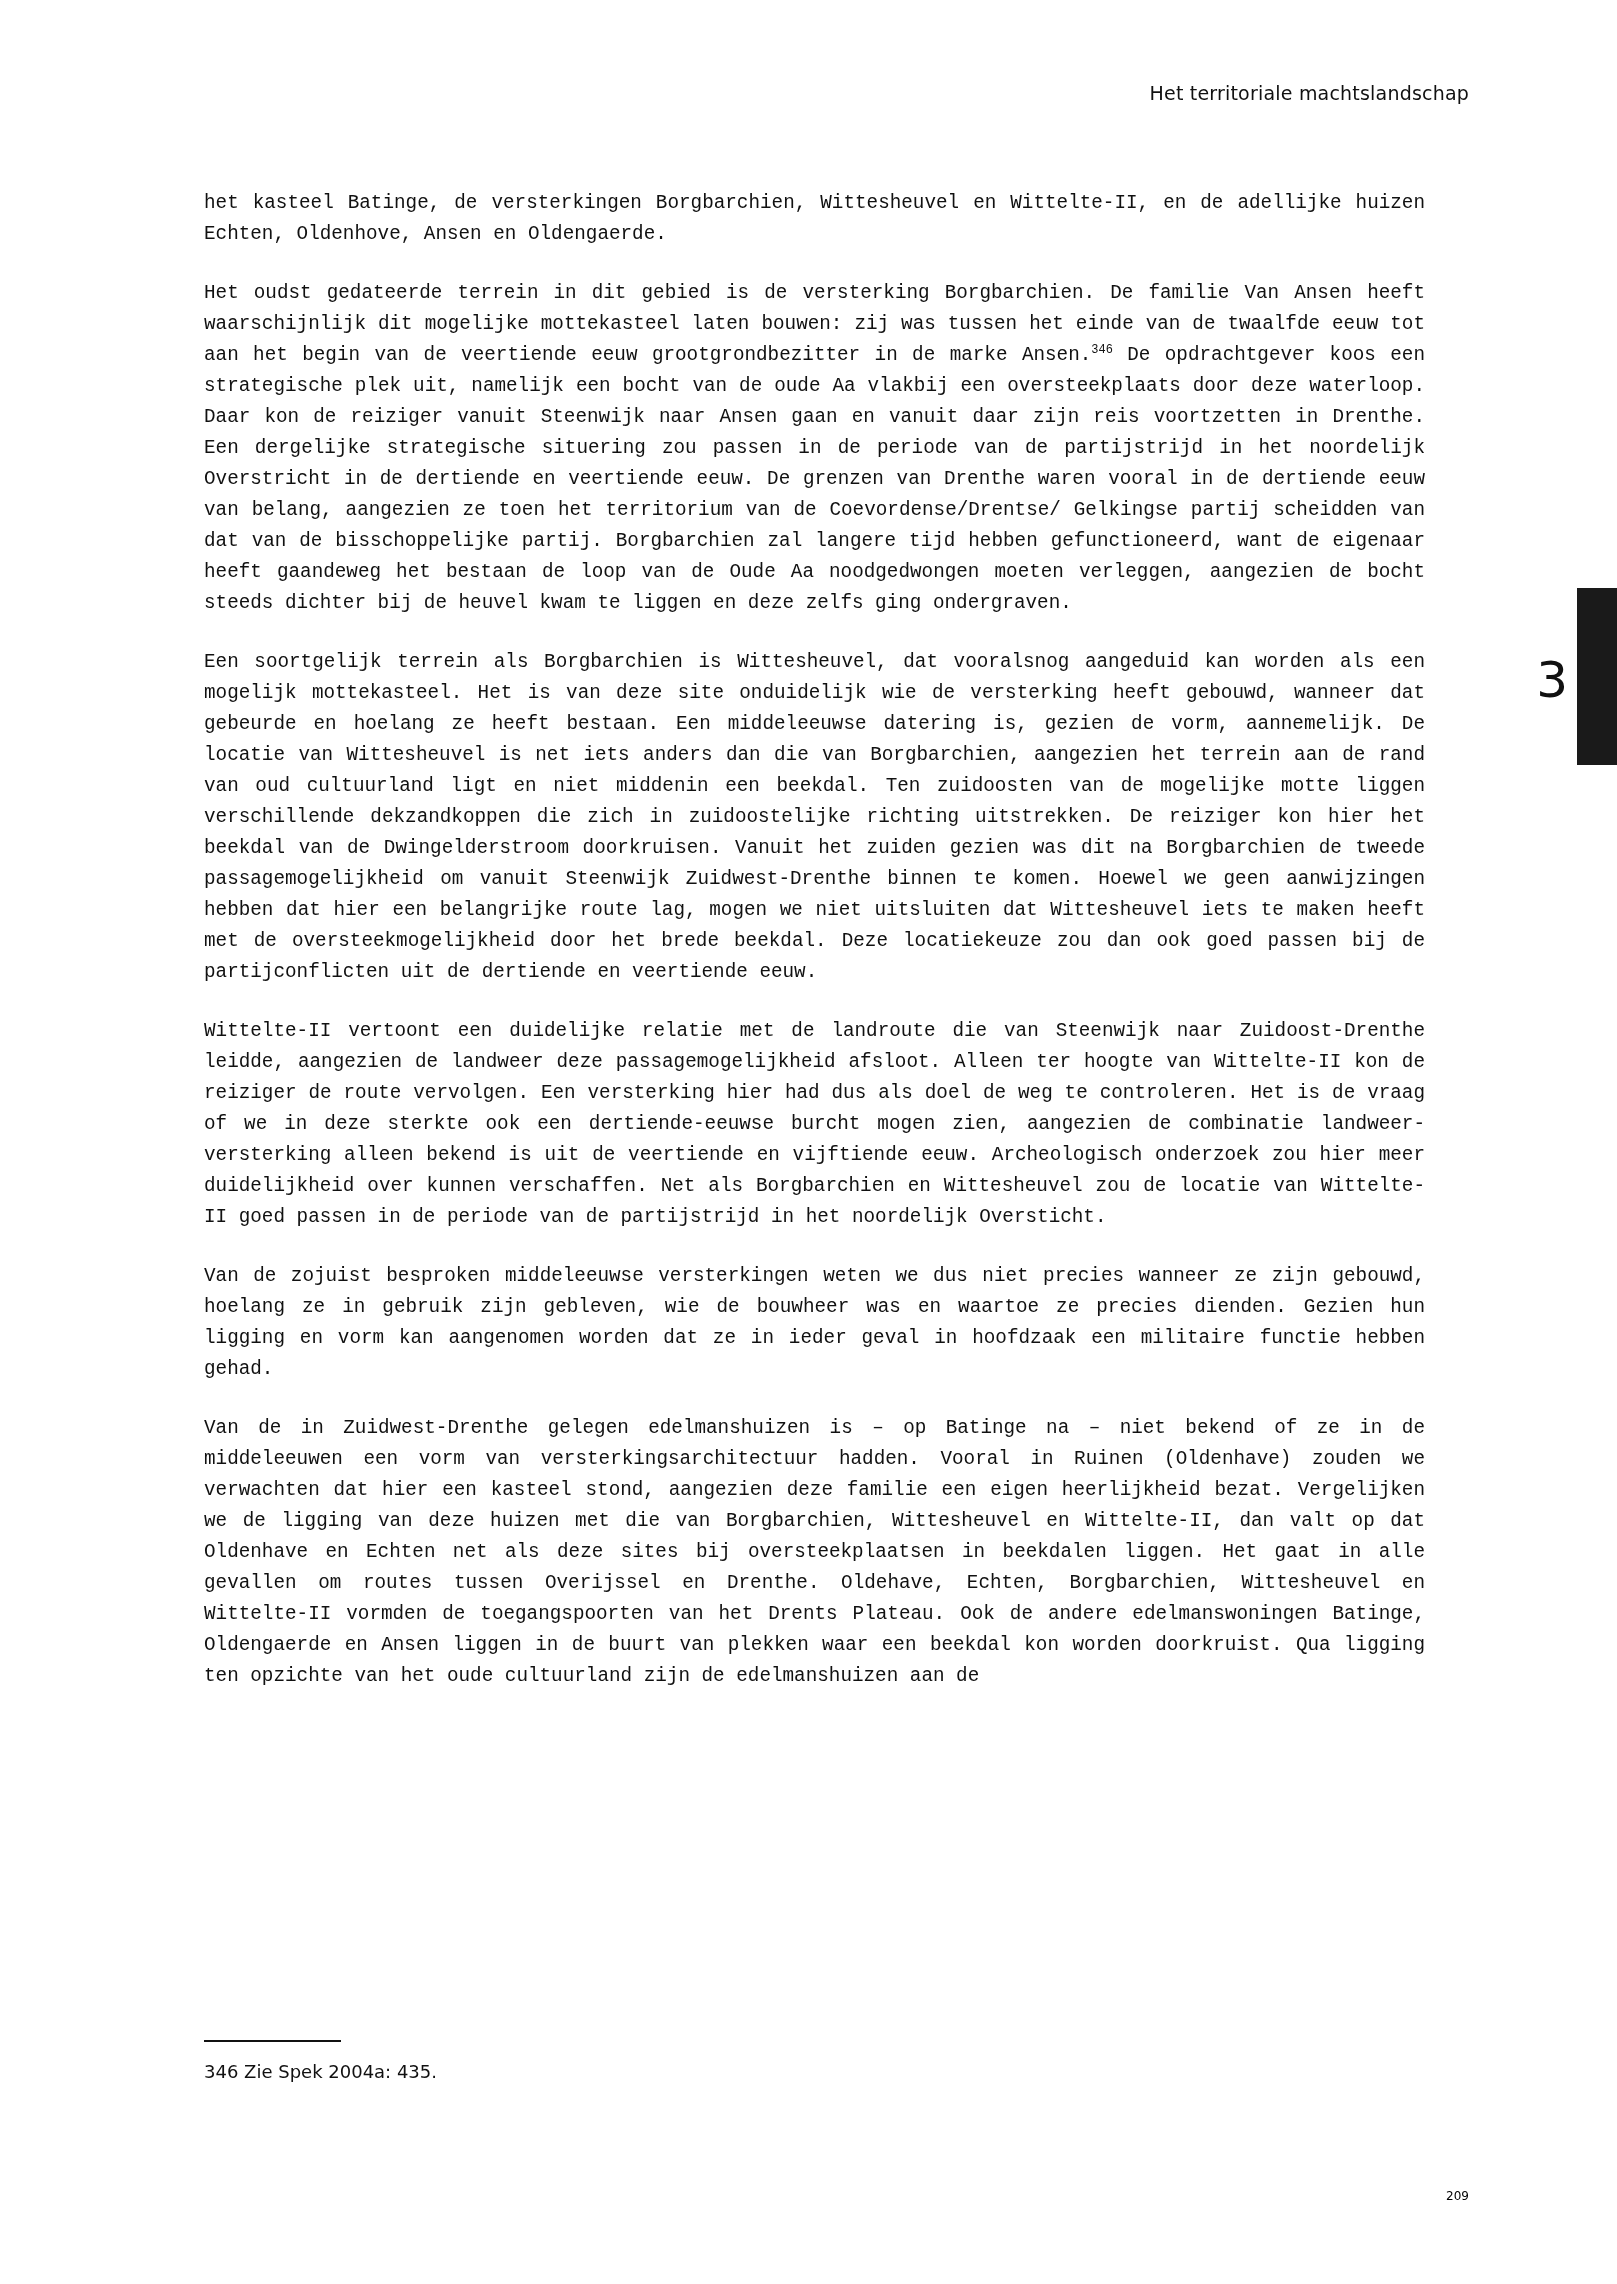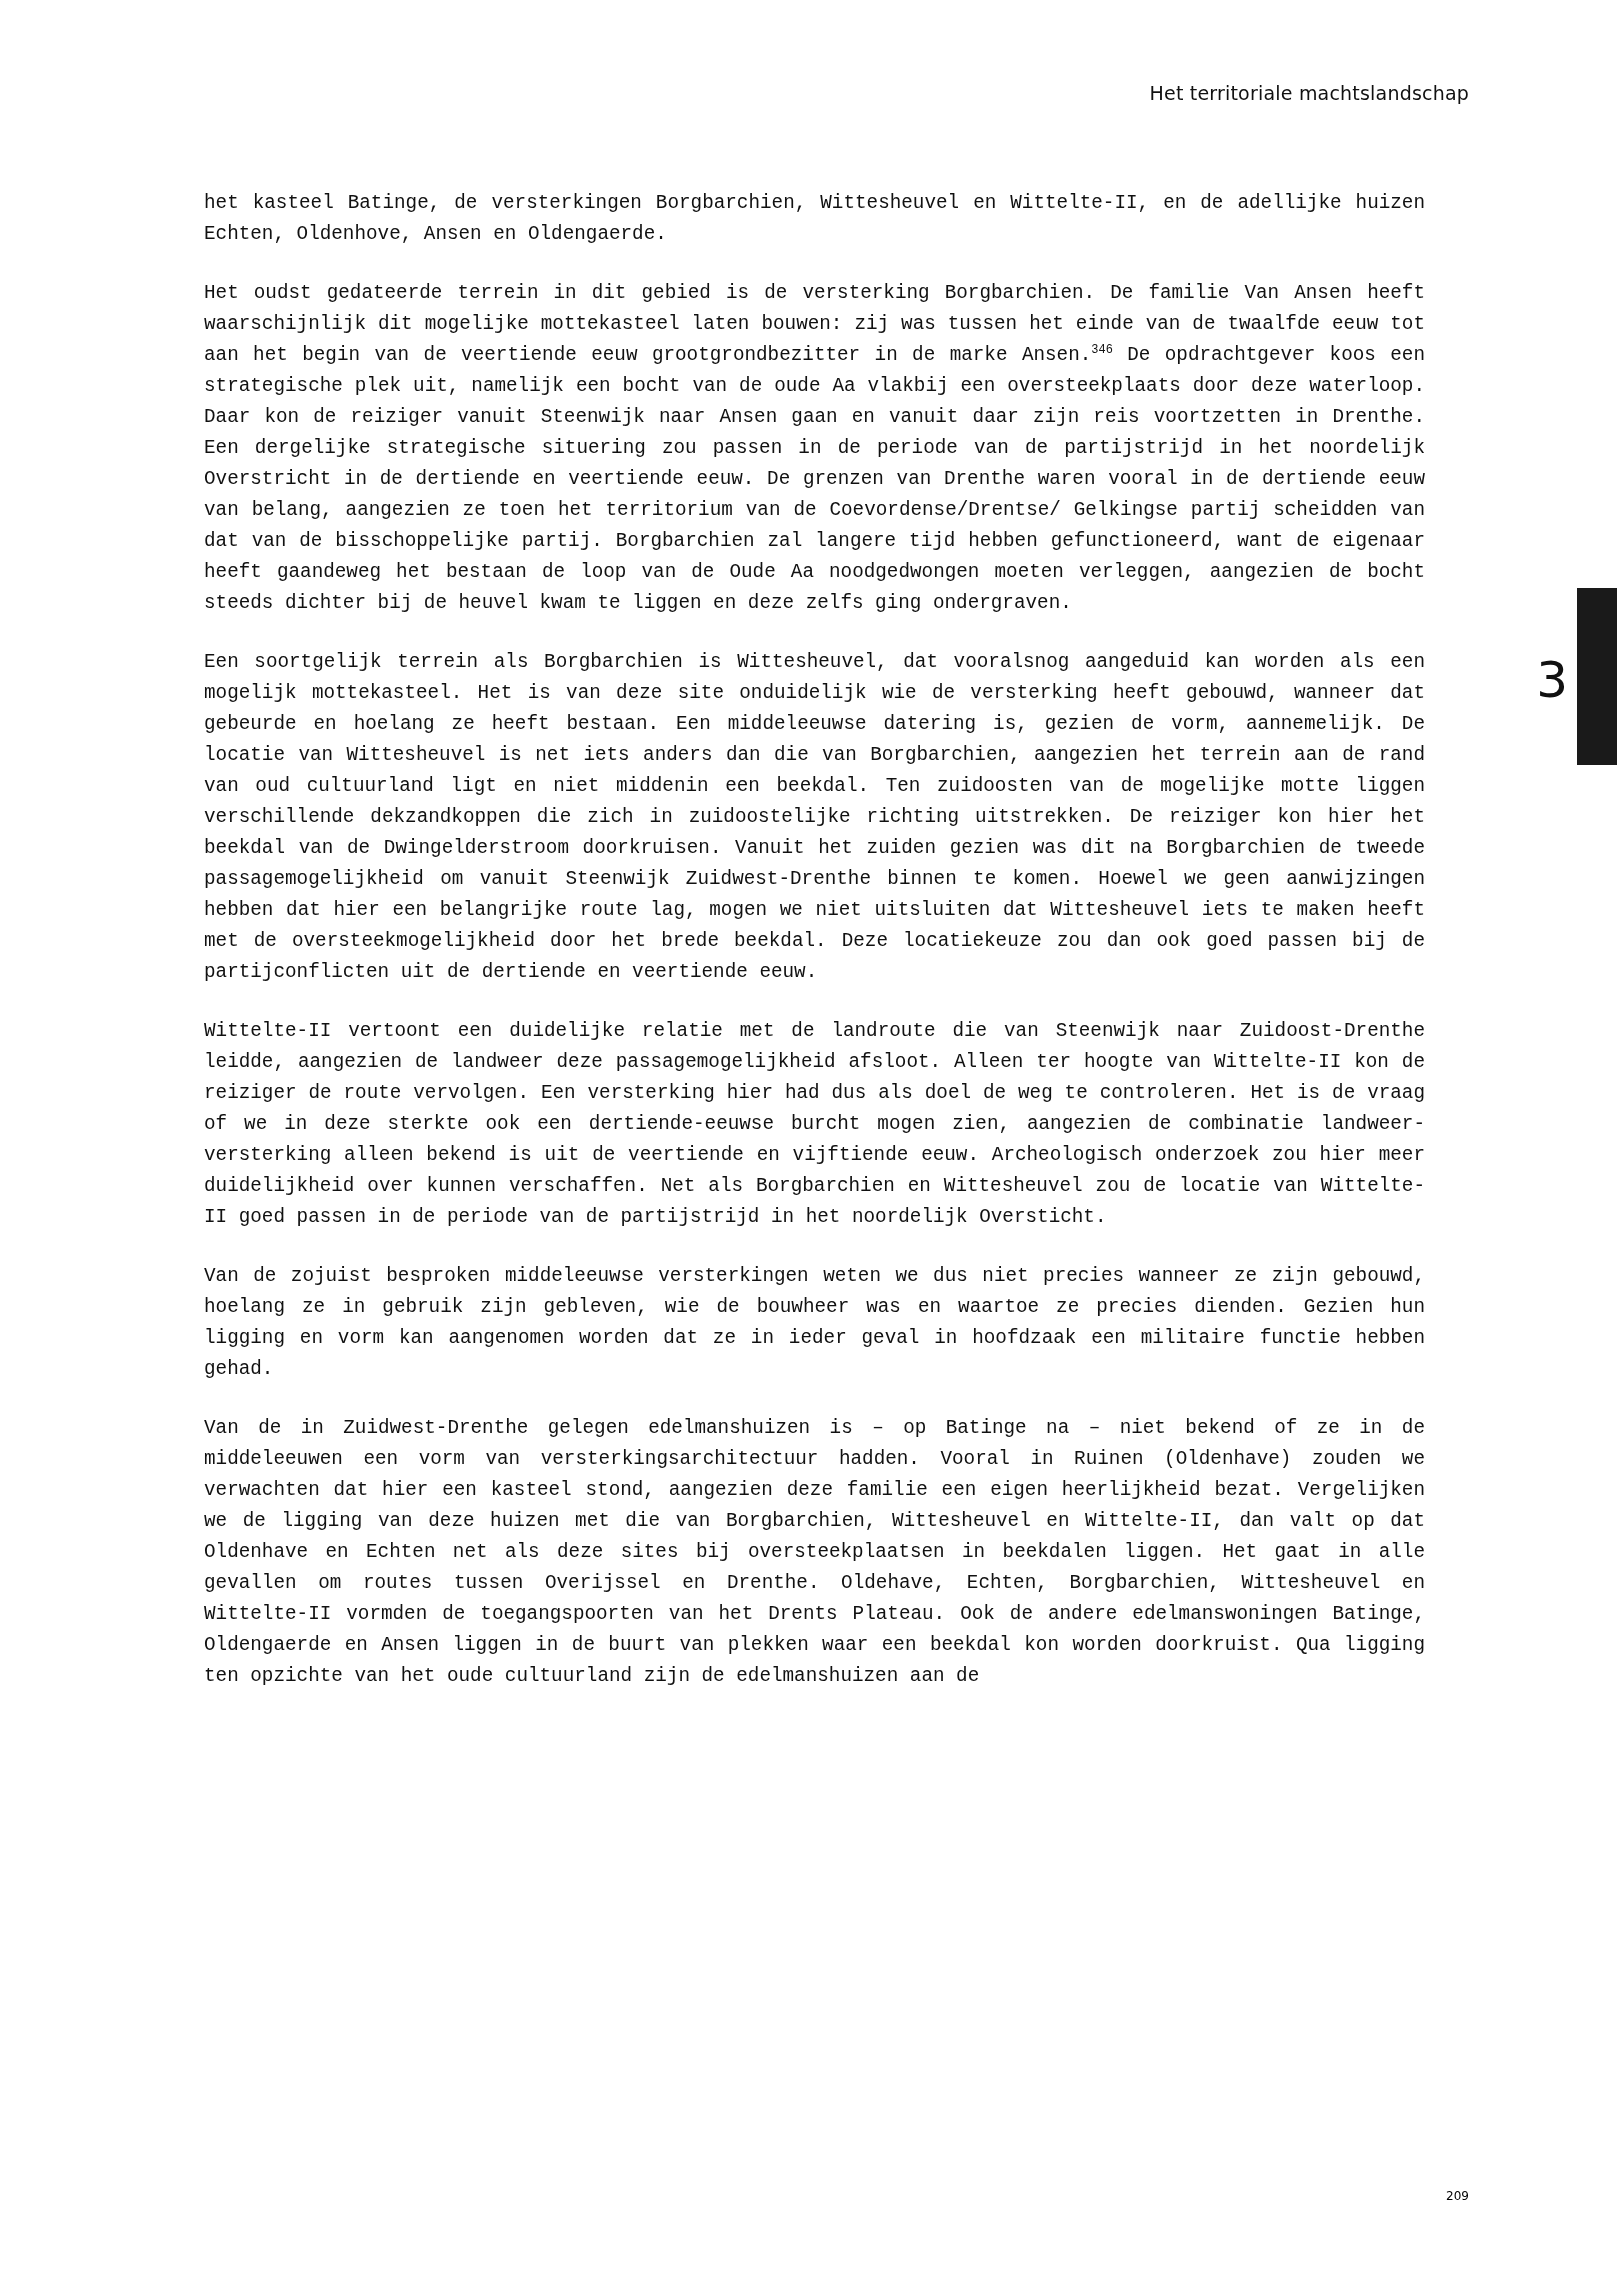--- a/index.html
+++ b/index.html
@@ -112,17 +112,21 @@
     <p class="body">Een soortgelijk terrein als Borgbarchien is Wittesheuvel, dat vooralsnog aangeduid kan worden als een mogelijk mottekasteel. Het is van deze site onduidelijk wie de versterking heeft gebouwd, wanneer dat gebeurde en hoelang ze heeft bestaan. Een middeleeuwse datering is, gezien de vorm, aannemelijk. De locatie van Wittesheuvel is net iets anders dan die van Borgbarchien, aangezien het terrein aan de rand van oud cultuurland ligt en niet middenin een beekdal. Ten zuidoosten van de mogelijke motte liggen verschillende dekzandkoppen die zich in zuidoostelijke richting uitstrekken. De reiziger kon hier het beekdal van de Dwingelderstroom doorkruisen. Vanuit het zuiden gezien was dit na Borgbarchien de tweede passagemogelijkheid om vanuit Steenwijk Zuidwest-Drenthe binnen te komen. Hoewel we geen aanwijzingen hebben dat hier een belangrijke route lag, mogen we niet uitsluiten dat Wittesheuvel iets te maken heeft met de oversteekmogelijkheid door het brede beekdal. Deze locatiekeuze zou dan ook goed passen bij de partijconflicten uit de dertiende en veertiende eeuw.</p>
 
     <p class="body">Wittelte-II vertoont een duidelijke relatie met de landroute die van Steenwijk naar Zuidoost-Drenthe leidde, aangezien de landweer deze passagemogelijkheid afsloot. Alleen ter hoogte van Wittelte-II kon de reiziger de route vervolgen. Een versterking hier had dus als doel de weg te controleren. Het is de vraag of we in deze sterkte ook een dertiende-eeuwse burcht mogen zien, aangezien de combinatie landweer-versterking alleen bekend is uit de veertiende en vijftiende eeuw. Archeologisch onderzoek zou hier meer duidelijkheid over kunnen verschaffen. Net als Borgbarchien en Wittesheuvel zou de locatie van Wittelte-II goed passen in de periode van de partijstrijd in het noordelijk Oversticht.</p>
 
     <p class="body">Van de zojuist besproken middeleeuwse versterkingen weten we dus niet precies wanneer ze zijn gebouwd, hoelang ze in gebruik zijn gebleven, wie de bouwheer was en waartoe ze precies dienden. Gezien hun ligging en vorm kan aangenomen worden dat ze in ieder geval in hoofdzaak een militaire functie hebben gehad.</p>
 
     <p class="body">Van de in Zuidwest-Drenthe gelegen edelmanshuizen is – op Batinge na – niet bekend of ze in de middeleeuwen een vorm van versterkingsarchitectuur hadden. Vooral in Ruinen (Oldenhave) zouden we verwachten dat hier een kasteel stond, aangezien deze familie een eigen heerlijkheid bezat. Vergelijken we de ligging van deze huizen met die van Borgbarchien, Wittesheuvel en Wittelte-II, dan valt op dat Oldenhave en Echten net als deze sites bij oversteekplaatsen in beekdalen liggen. Het gaat in alle gevallen om routes tussen Overijssel en Drenthe. Oldehave, Echten, Borgbarchien, Wittesheuvel en Wittelte-II vormden de toegangspoorten van het Drents Plateau. Ook de andere edelmanswoningen Batinge, Oldengaerde en Ansen liggen in de buurt van plekken waar een beekdal kon worden doorkruist. Qua ligging ten opzichte van het oude cultuurland zijn de edelmanshuizen aan de</p>
 
   </div>
 
+  <div class="footnote-area">
+    <div class="footnote-rule"></div>
+    <div class="footnote-text">346 Zie Spek 2004a: 435.</div>
+  </div>
 
   <div class="folio">209</div>
 
 </div>
 
 
 </body></html>

